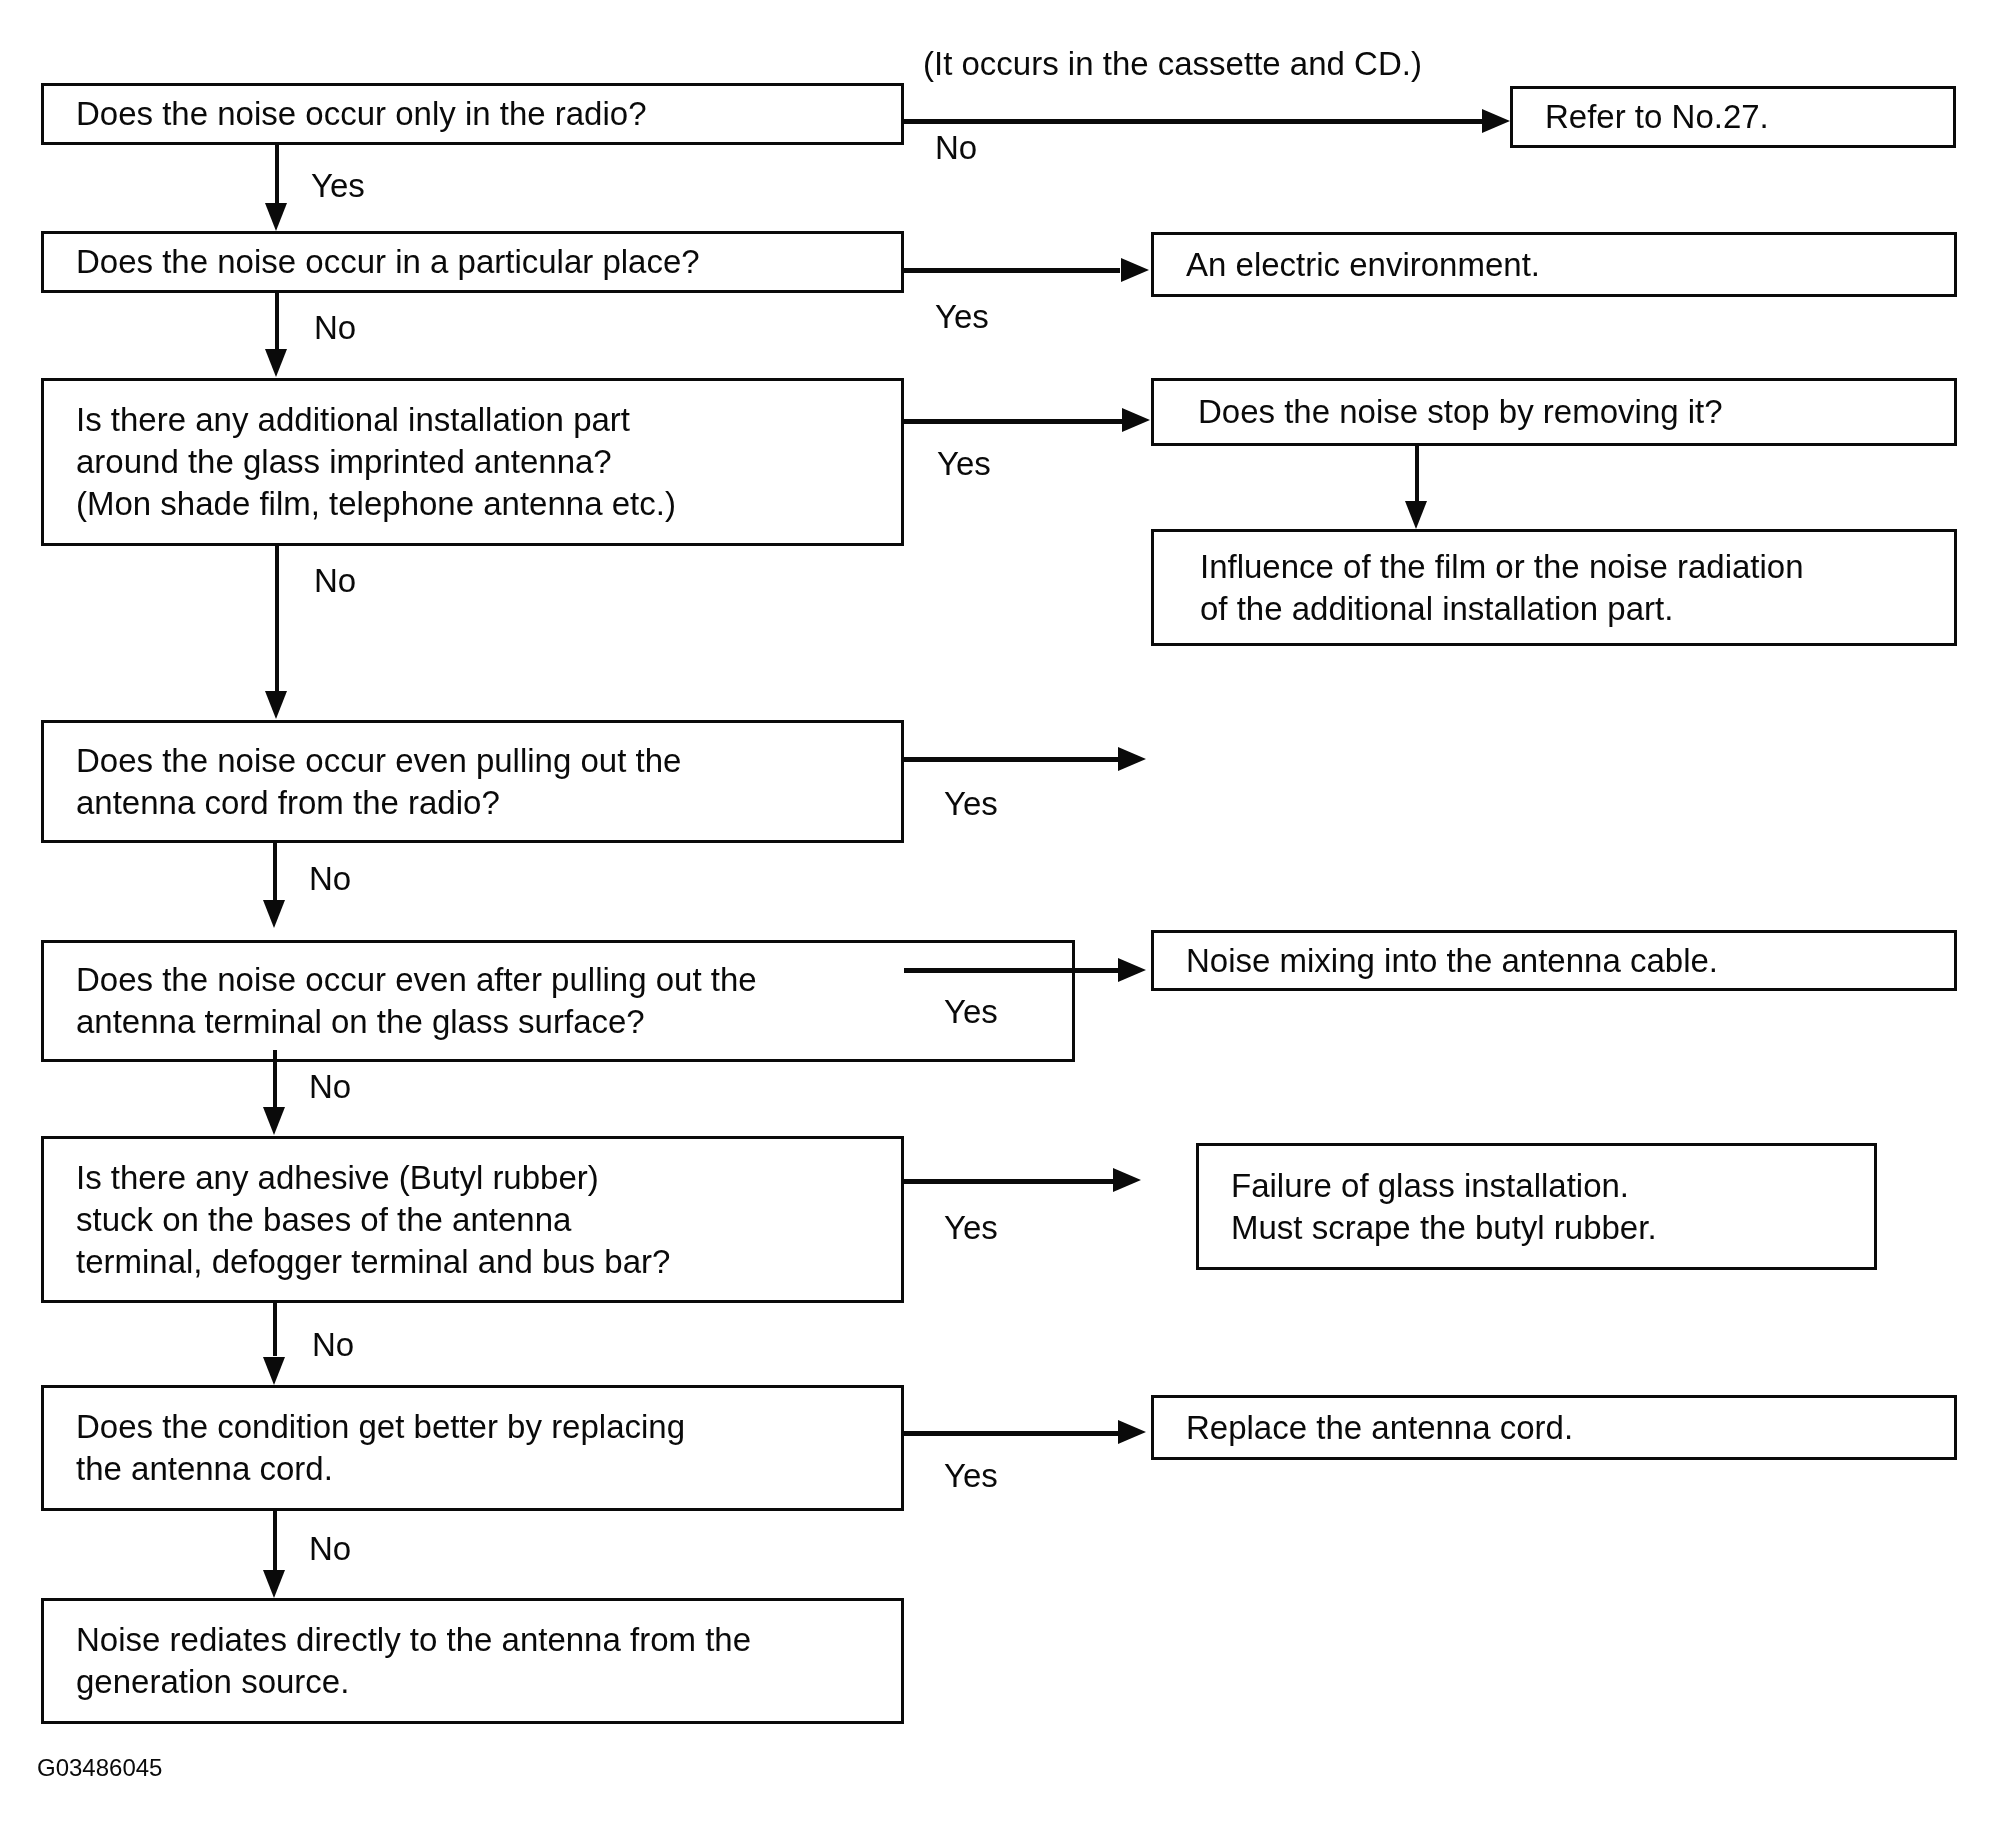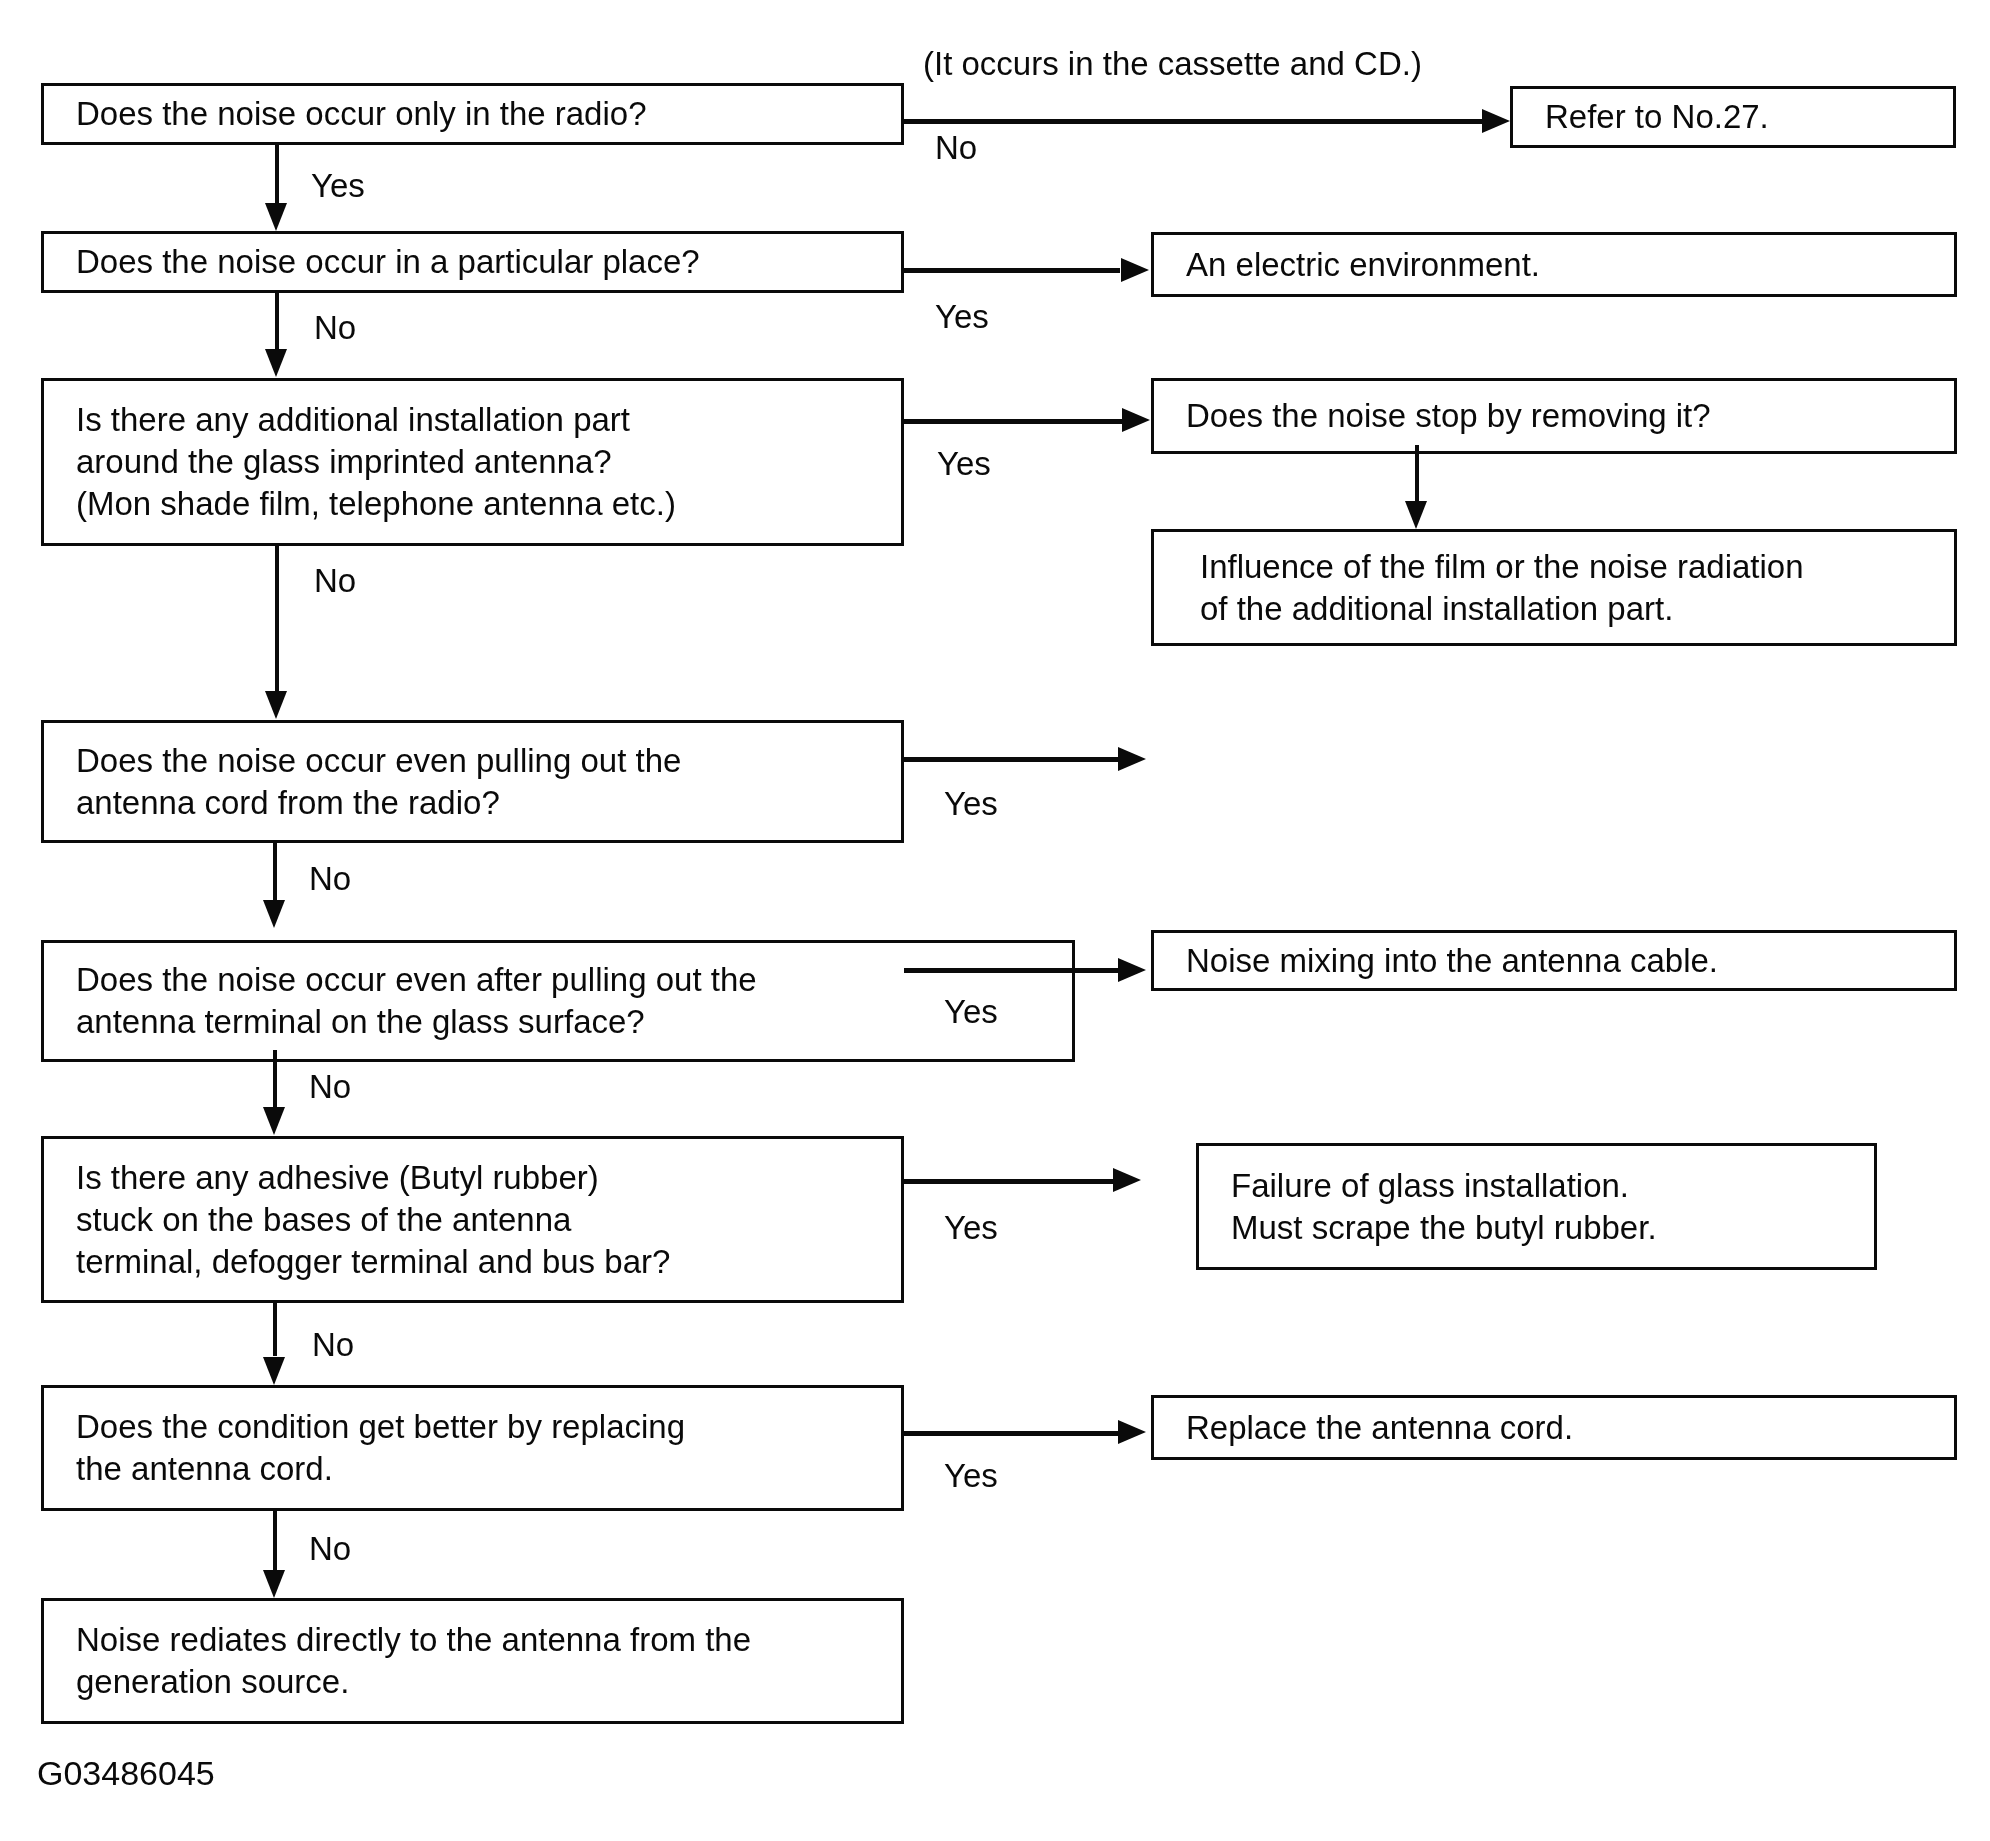--- a/index.html
+++ b/index.html
@@ -61,21 +61,21 @@
   .head-down {
     position: absolute;
     width: 0;
     height: 0;
     border-left: 11.2px solid transparent;
     border-right: 11.2px solid transparent;
     border-top: 28px solid #0a0a0a;
   }
   .figure-code {
     position: absolute;
-    font-size: 34px;
+    font-size: 24px;
   }
 </style>
 </head>
 <body>
 
 <div id="canvas">
 
   <div class="node" style="left:41px;top:83px;width:863px;height:62px;">
     <span class="node-text">Does the noise occur only in the radio?</span>
   </div>
@@ -108,21 +108,21 @@
     <span class="node-text">Noise rediates directly to the antenna from the
 generation source.</span>
   </div>
 
   <div class="node" style="left:1510px;top:86px;width:446px;height:62px;">
     <span class="node-text">Refer to No.27.</span>
   </div>
   <div class="node" style="left:1151px;top:232px;width:806px;height:65px;">
     <span class="node-text">An electric environment.</span>
   </div>
-  <div class="node" style="left:1151px;top:378px;width:806px;height:76px;">
+  <div class="node" style="left:1151px;top:378px;width:806px;height:68px;padding-left:12px;">
     <span class="node-text">Does the noise stop by removing it?</span>
   </div>
   <div class="node" style="left:1151px;top:529px;width:806px;height:117px;padding-left:14px;">
     <span class="node-text">Influence of the film or the noise radiation
 of the additional installation part.</span>
   </div>
   <div class="node" style="left:1151px;top:930px;width:806px;height:61px;">
     <span class="node-text">Noise mixing into the antenna cable.</span>
   </div>
   <div class="node" style="left:1196px;top:1143px;width:681px;height:127px;">

